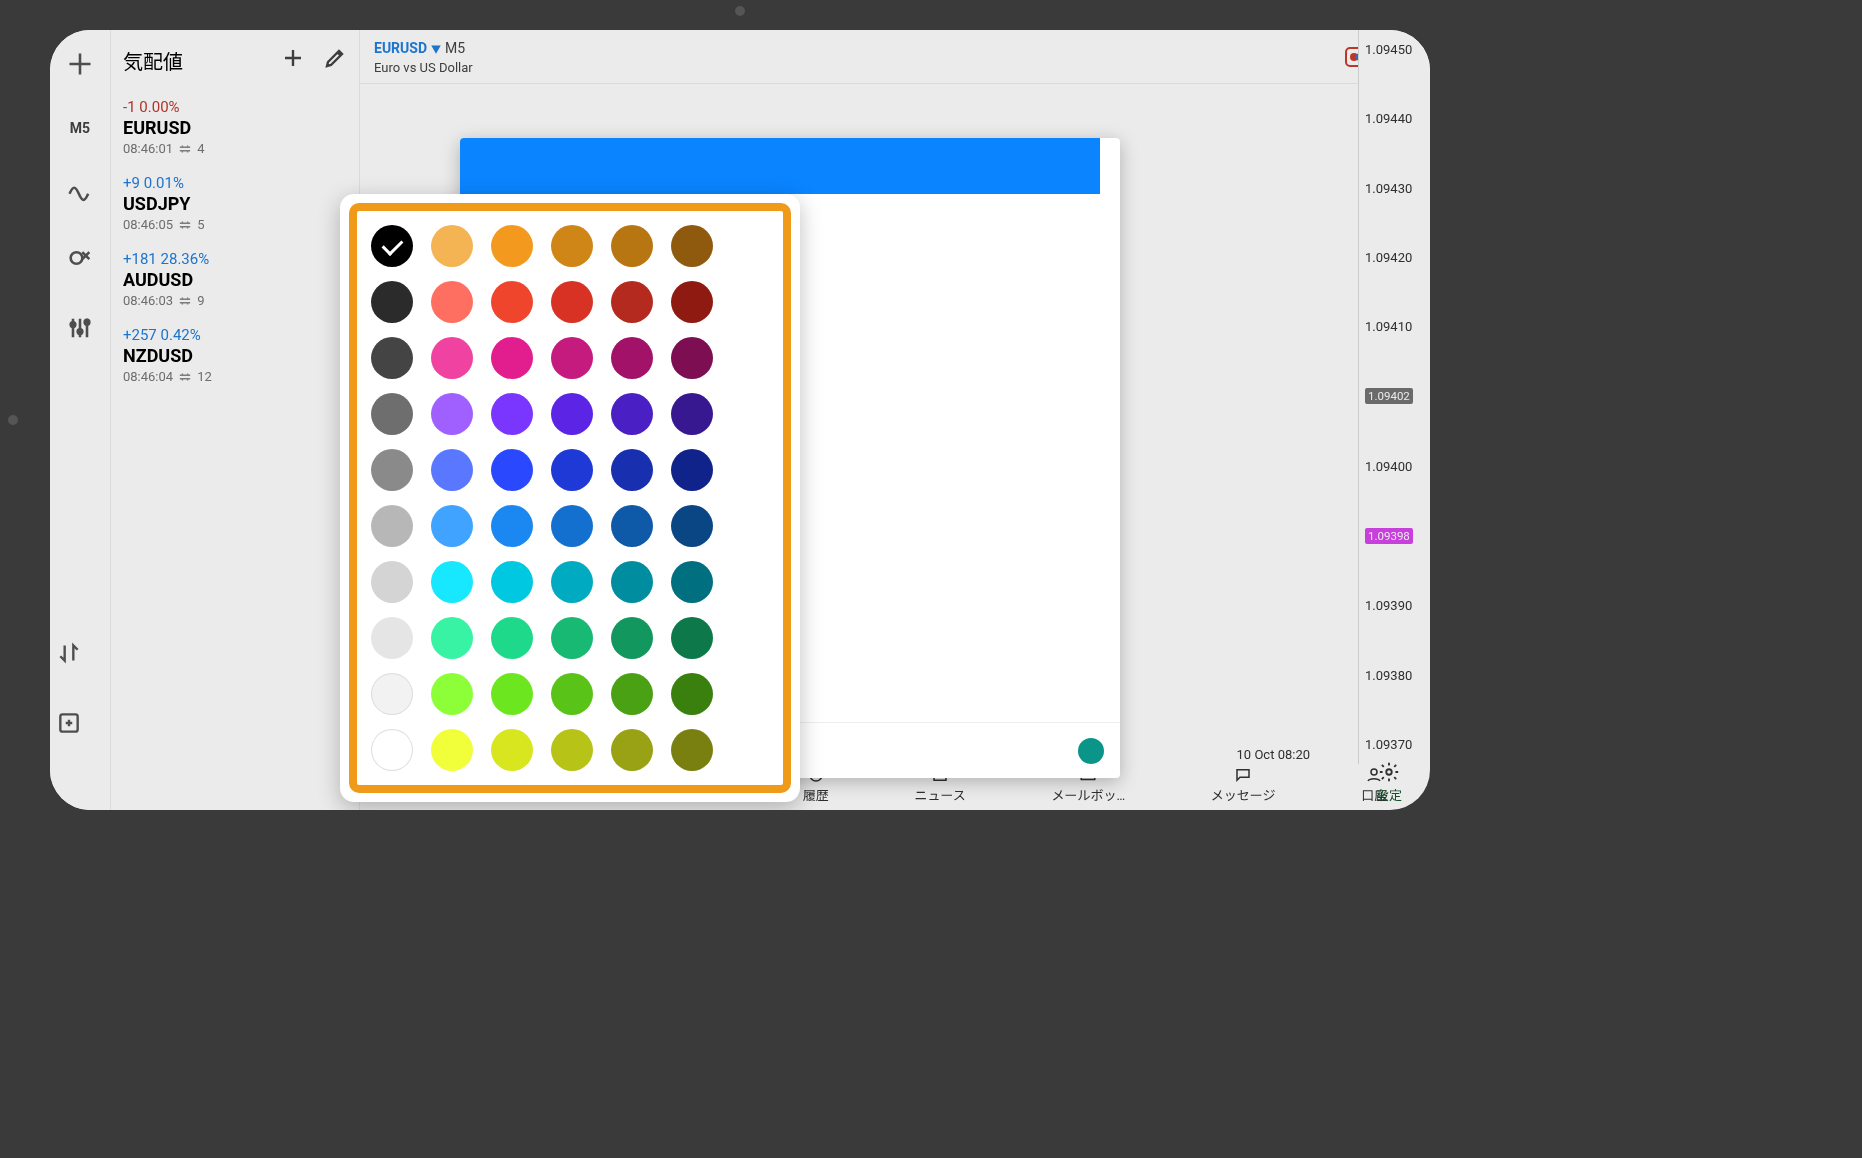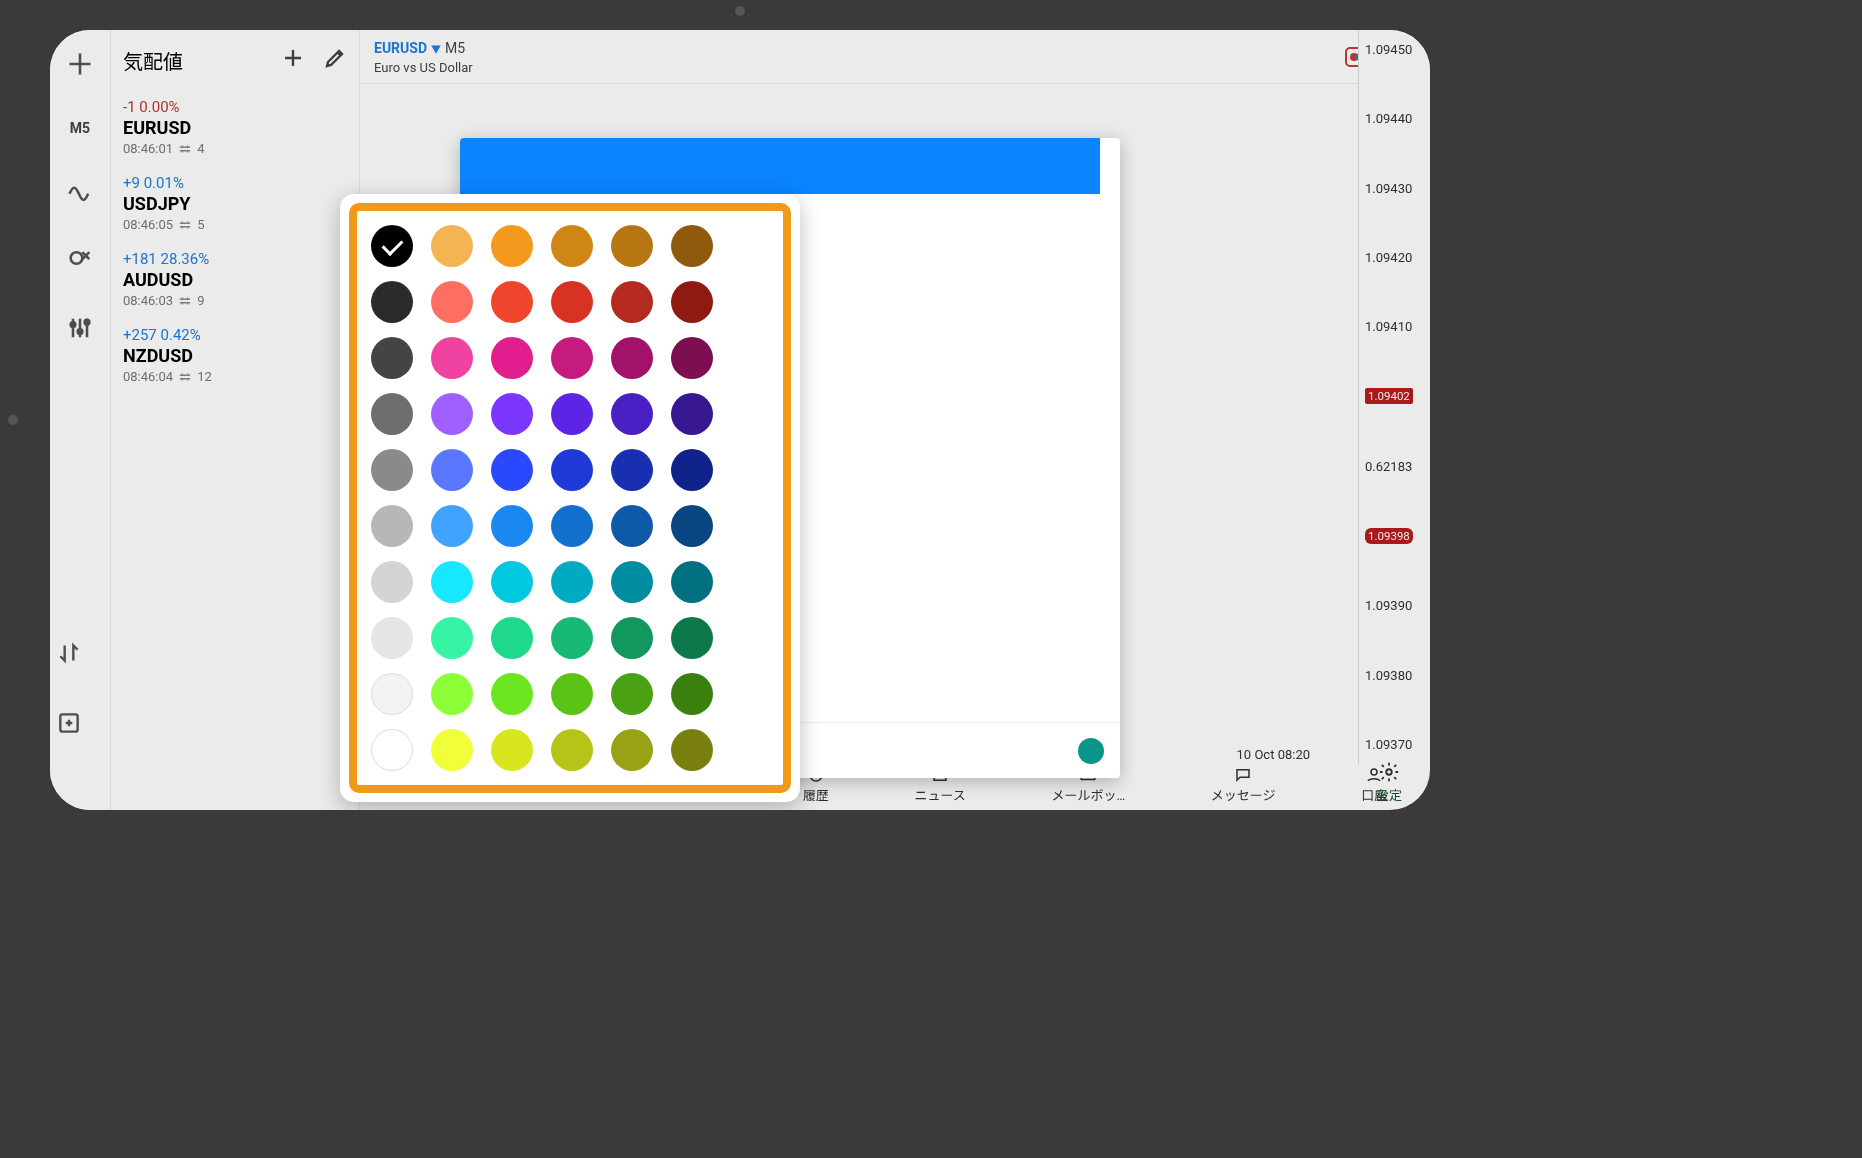--- a/index.html
+++ b/index.html
@@ -240,23 +240,23 @@
             </svg>
         </span>
       </div>
 
       <div class="yaxis" id="yaxis">
           <div class="ylabel">1.09450</div>
           <div class="ylabel">1.09440</div>
           <div class="ylabel">1.09430</div>
           <div class="ylabel">1.09420</div>
           <div class="ylabel">1.09410</div>
-          <div class="ytag" style="background: #b91c1c;">1.09402</div>
-          <div class="ylabel">0.62183</div>
-          <div class="ytag" style="background: #b91c1c; border-radius: 6px;">1.09398</div>
+          <div class="ytag" style="background: #737373;">1.09402</div>
+          <div class="ylabel">1.09400</div>
+          <div class="ytag" style="background: #d946ef;">1.09398</div>
           <div class="ylabel">1.09390</div>
           <div class="ylabel">1.09380</div>
           <div class="ylabel">1.09370</div>
         </div>
       <div class="xaxis">10 Oct 08:20</div>
 
       <div class="tabs" id="tabs">
           <div class="tab active"><svg viewBox="0 0 24 24">
               <path d="M8 5v14l-4-4M16 19V5l4 4"></path>
             </svg><span>気配値</span></div>

